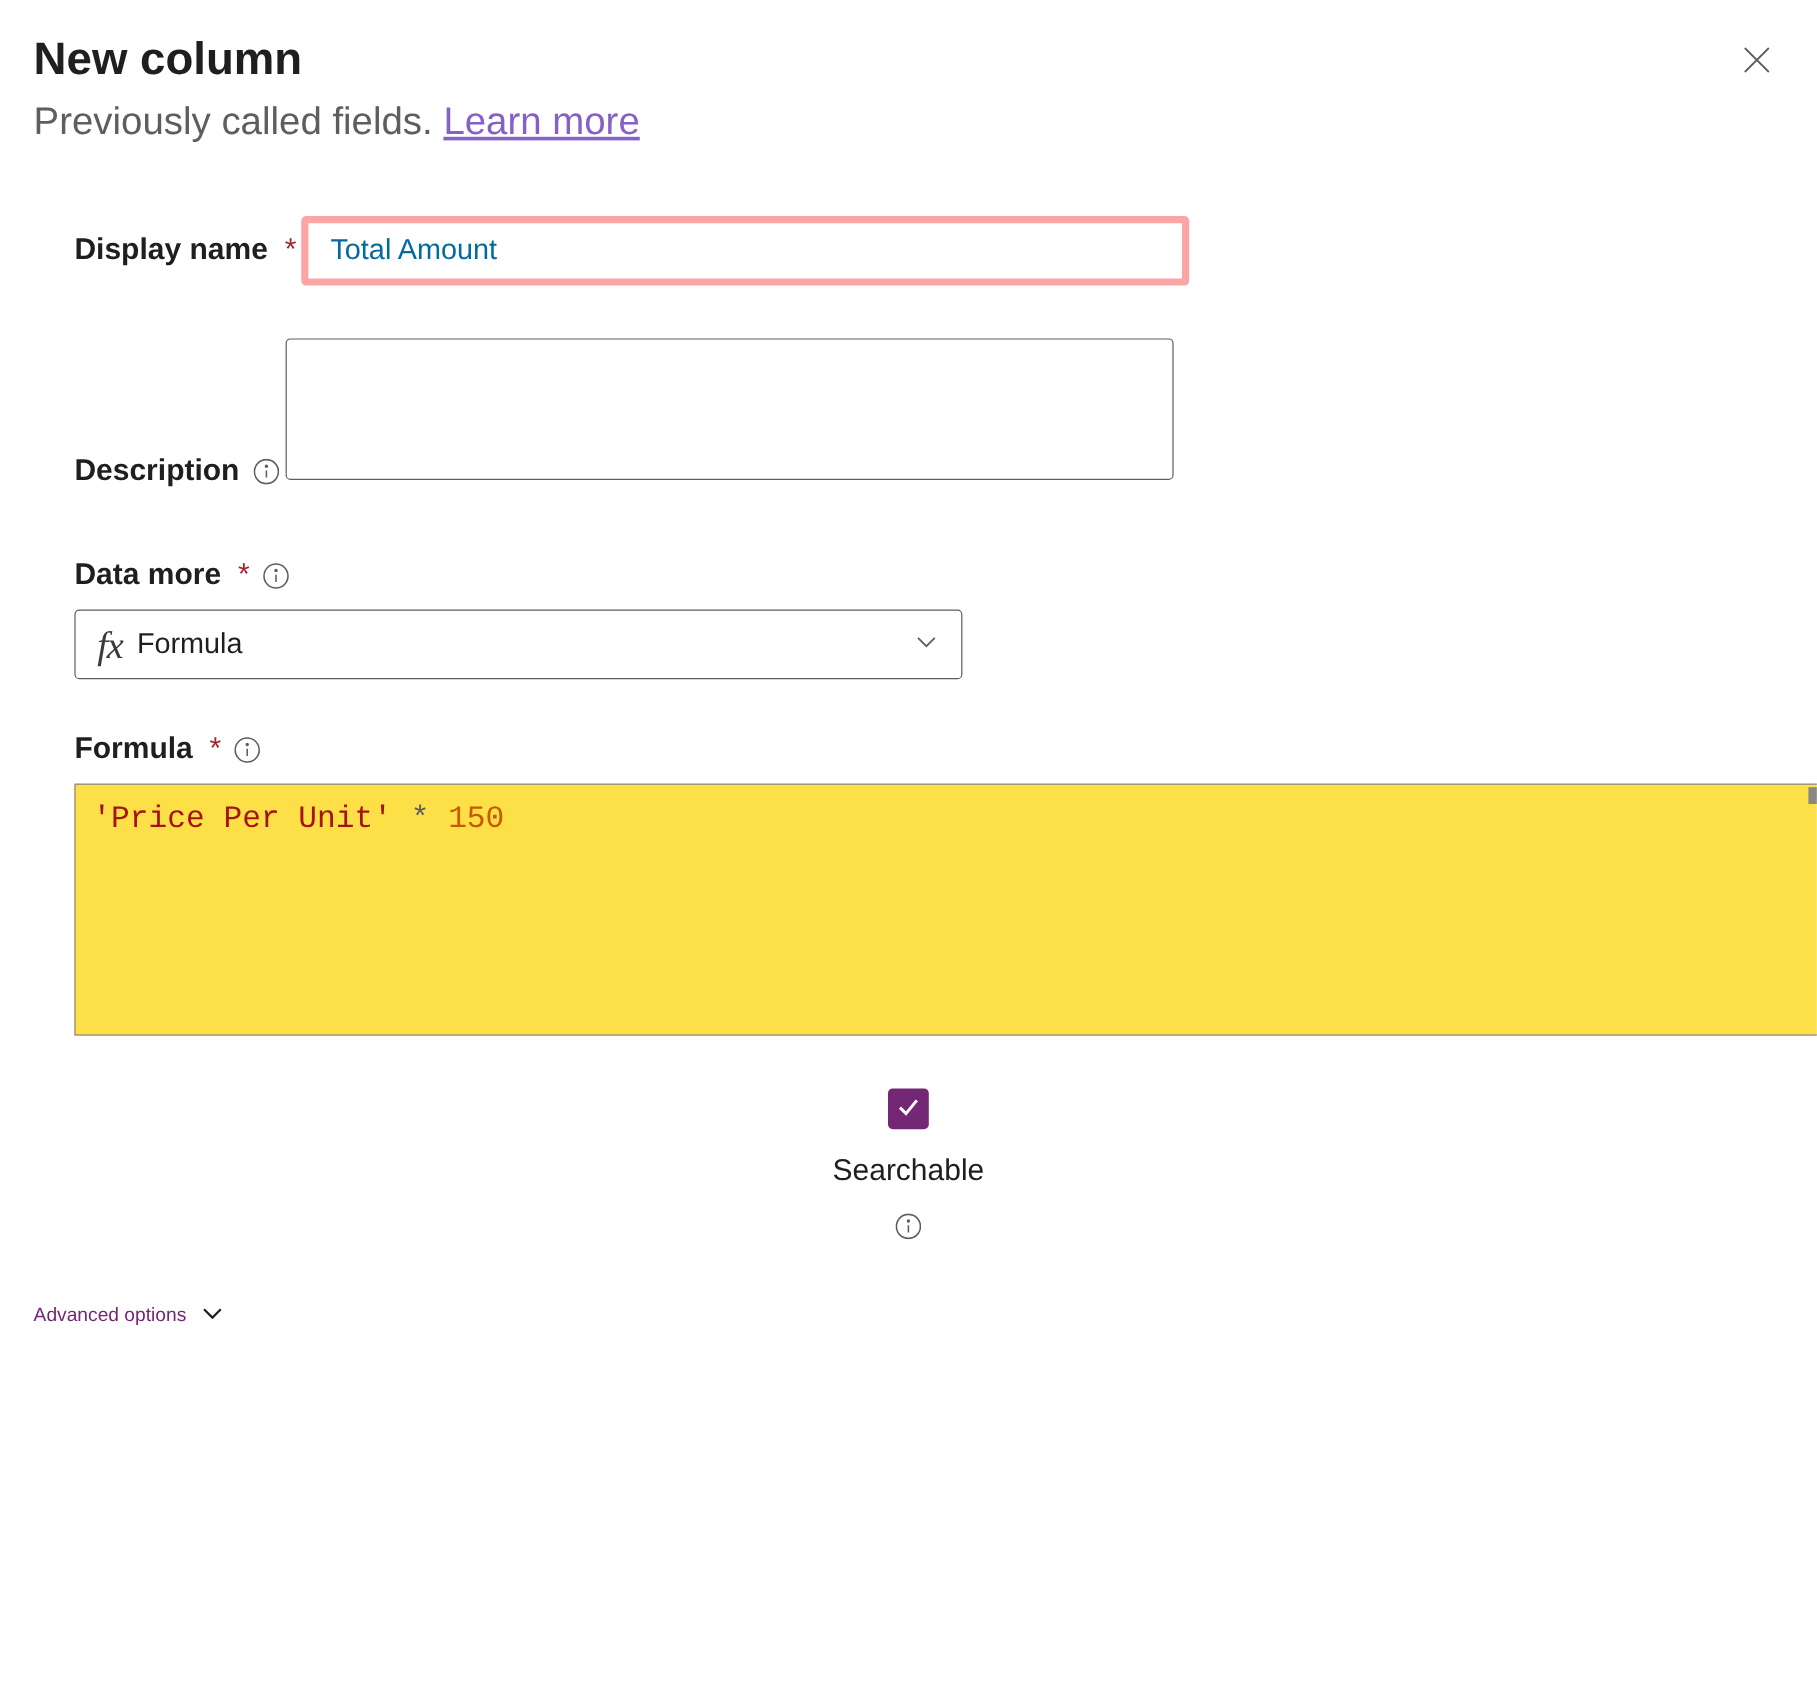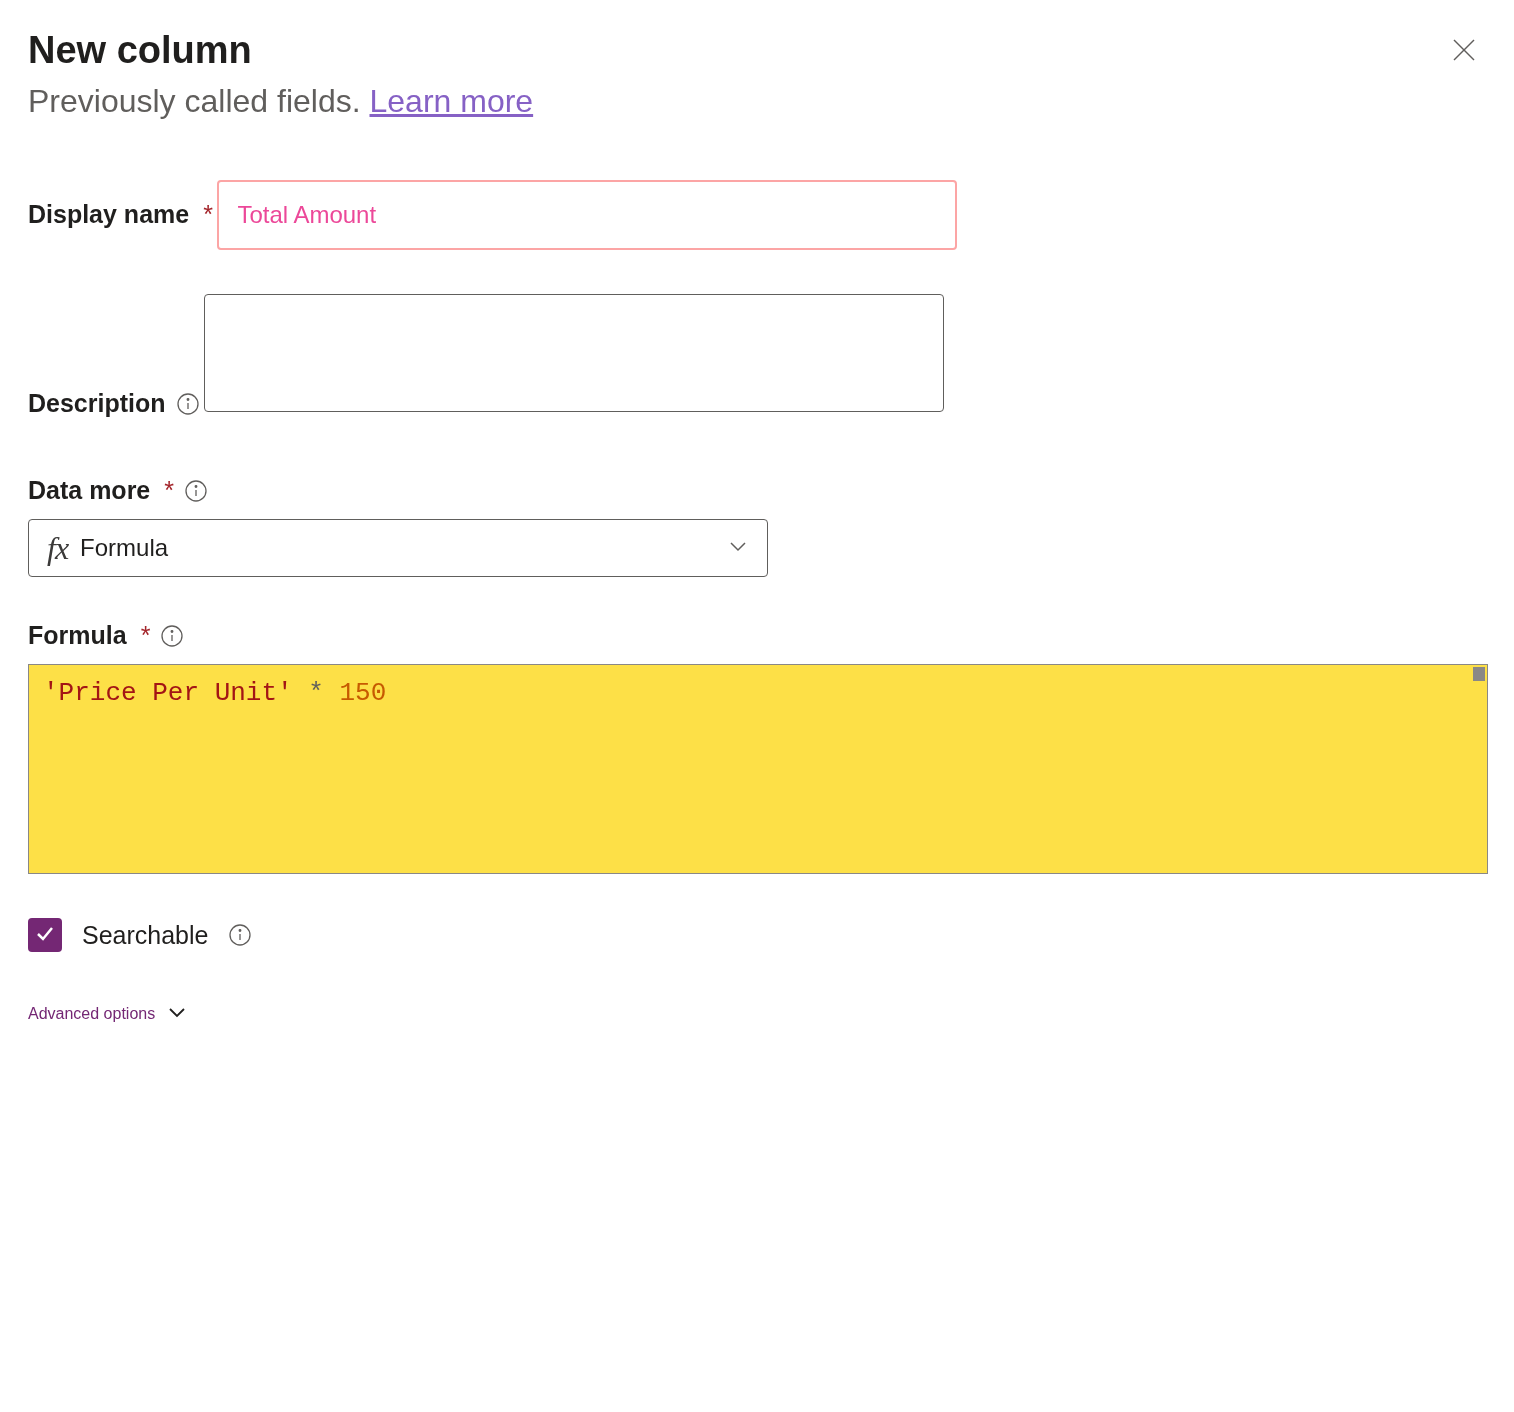--- a/index.html
+++ b/index.html
@@ -41,20 +41,21 @@
       color: #605e5c;
       margin-bottom: 60px;
     }
     .link {
       color: #8661c5;
       text-decoration: underline;
       cursor: pointer;
     }
     .field-group {
       margin-bottom: 44px;
+      margin-left: 34px;
     }
     .field-label {
       font-size: 25px;
       font-weight: 600;
       color: #201f1e;
       display: inline-flex;
       align-items: center;
       gap: 10px;
       margin-bottom: 14px;
     }
@@ -67,26 +68,26 @@
       display: inline-flex;
       align-items: center;
       justify-content: center;
       width: 24px;
       height: 24px;
       cursor: pointer;
       color: #605e5c;
     }
     .text-input {
       width: 740px;
-      height: 70px;
-      border: 2px solid #fca5a5;
+      height: 58px;
+      border: 6px solid #fca5a5;
       border-radius: 4px;
       padding: 0 18px;
       font-size: 24px;
-      color: #ec4899;
+      color: #0369a1;
       font-family: inherit;
     }
     .textarea-input {
       width: 740px;
       height: 118px;
       border: 1px solid #605e5c;
       border-radius: 4px;
       padding: 14px 18px;
       font-size: 24px;
       color: #201f1e;
@@ -154,20 +155,21 @@
     }
     .formula-num {
       color: #c75a00;
     }
     .checkbox-row {
       display: flex;
       align-items: center;
       gap: 20px;
       margin-top: 44px;
       margin-bottom: 48px;
+      flex-direction: column;
     }
     .checkbox {
       width: 34px;
       height: 34px;
       background: #742774;
       border-radius: 4px;
       display: flex;
       align-items: center;
       justify-content: center;
       cursor: pointer;

